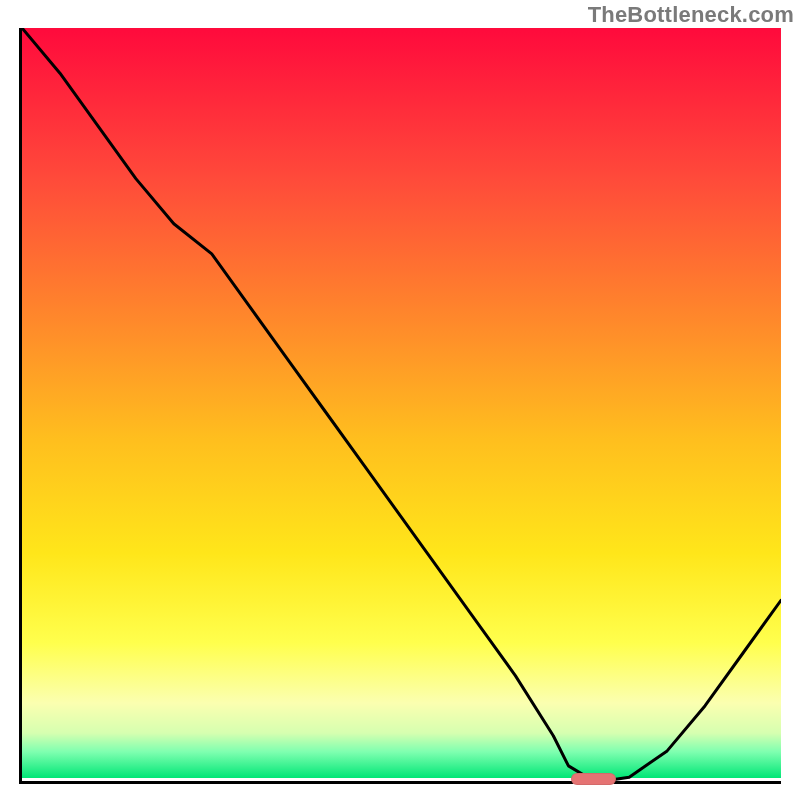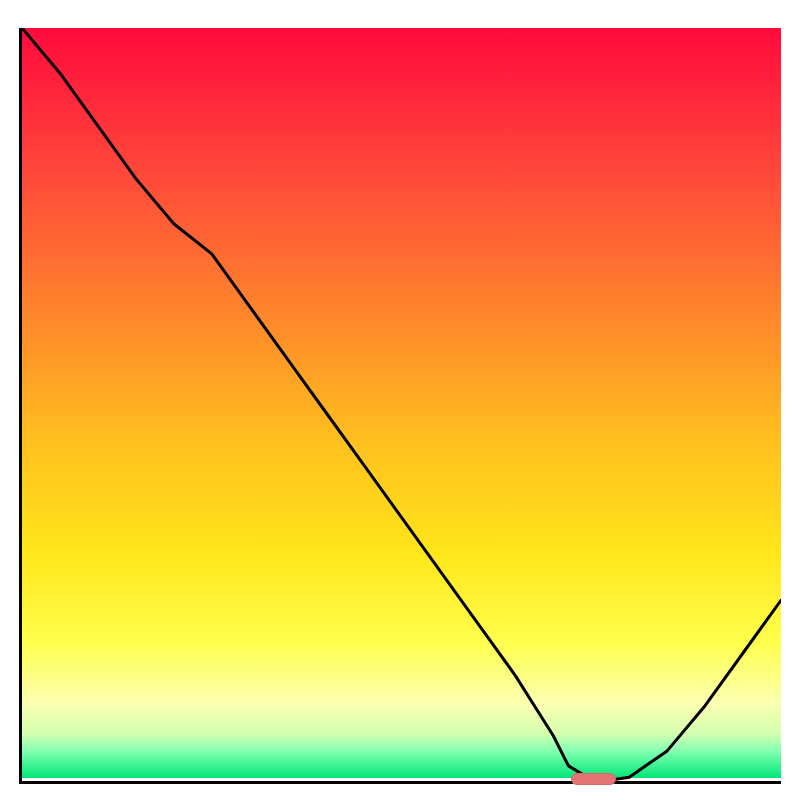--- a/index.html
+++ b/index.html
@@ -53,20 +53,21 @@
     height: 12px;
     border-radius: 6px;
     background: #e57373;
     box-shadow: 0 0 0 1px rgba(0,0,0,0.08) inset;
   }
 </style>
 </head>
 <body>
 
 <div class="container">
+  <div class="watermark">TheBottleneck.com</div>
 
   <div class="plot-area">
     <svg class="gradient-bg" viewBox="0 0 762 753" preserveAspectRatio="none">
       <defs>
         <linearGradient id="bg-grad" x1="0" y1="0" x2="0" y2="1">
             <stop offset="0%" stop-color="#ff0a3c"></stop>
             <stop offset="20%" stop-color="#ff4a3a"></stop>
             <stop offset="40%" stop-color="#ff8c2a"></stop>
             <stop offset="55.00000000000001%" stop-color="#ffbf1e"></stop>
             <stop offset="70%" stop-color="#ffe61a"></stop>

